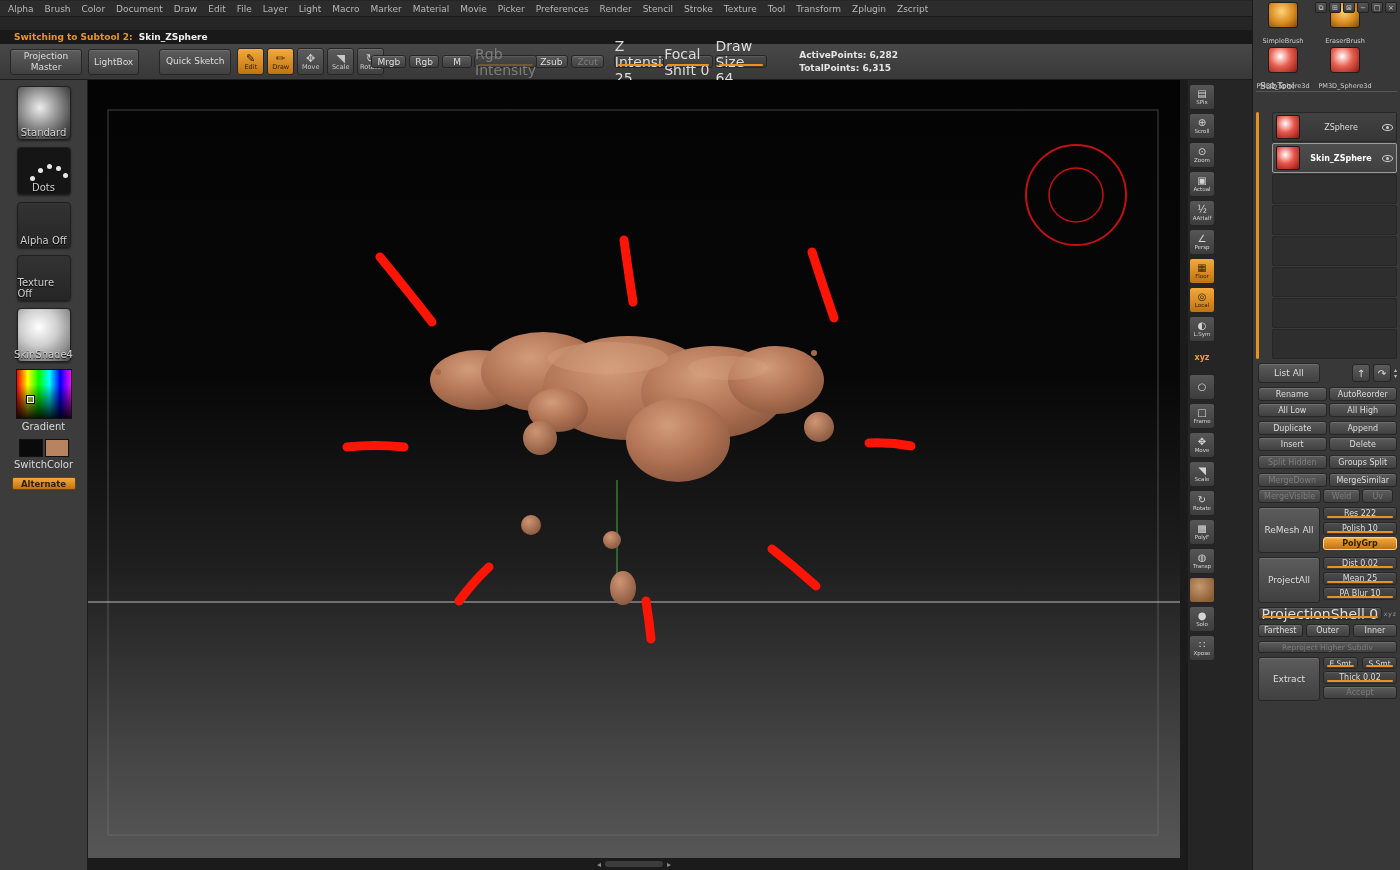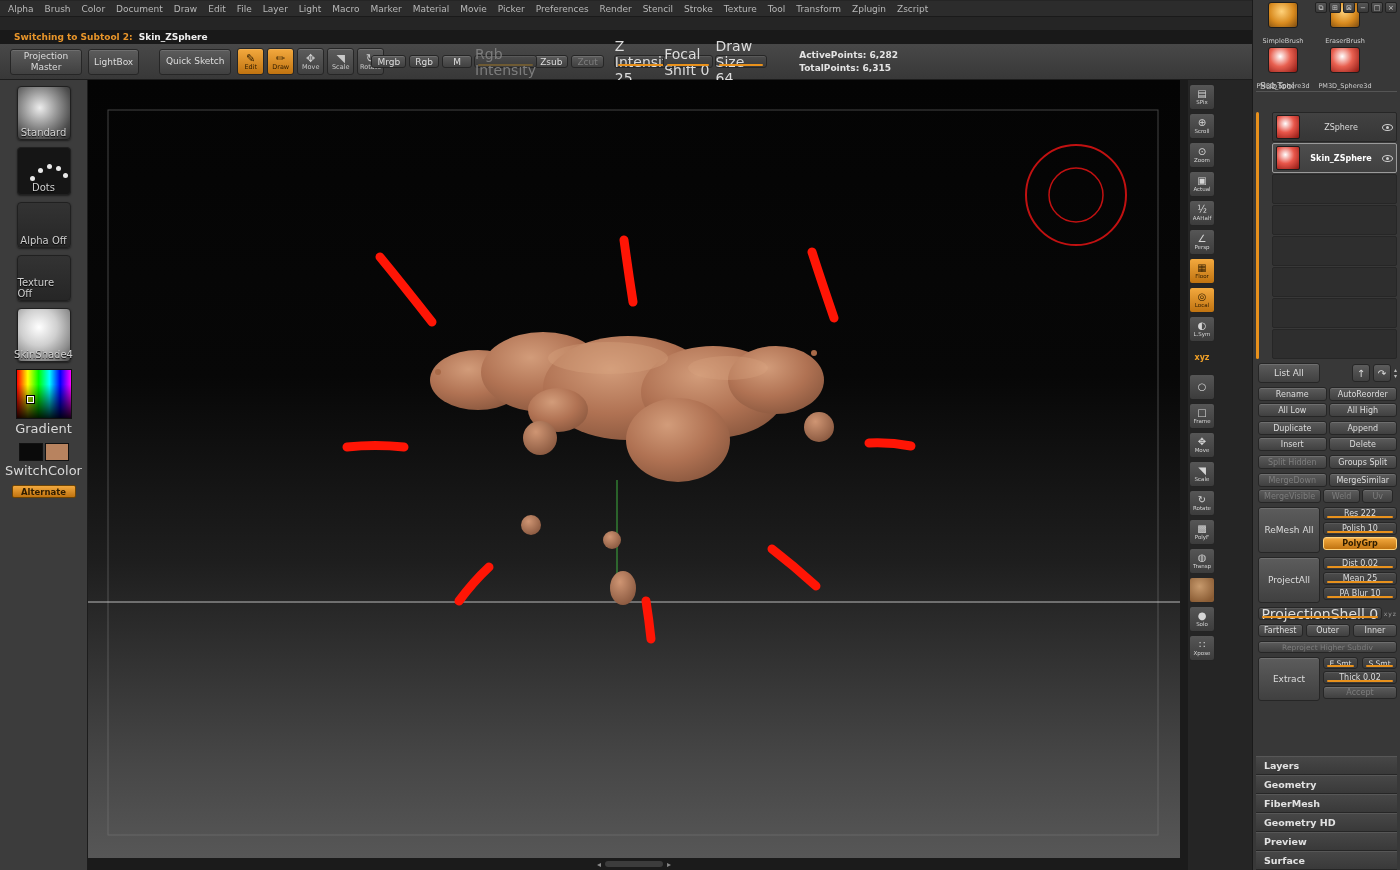--- a/index.html
+++ b/index.html
@@ -40,21 +40,21 @@
   .left-sidebar{position:absolute;left:0;top:80px;width:88px;height:790px;background:#3c3c3c;border-right:1px solid #1c1c1c;display:flex;flex-direction:column;align-items:center;padding-top:6px;gap:7px;}
   .lthumb{width:54px;border:1px solid #202020;border-radius:4px;background:#2a2a2a;position:relative;display:flex;align-items:flex-end;justify-content:center;box-shadow:0 1px 2px rgba(0,0,0,.5);}
   .lthumb .tl{font-size:10px;color:#cfcfcf;padding-bottom:1px;text-shadow:0 1px 1px #000;}
   .brush-thumb{height:54px;background:radial-gradient(circle at 42% 40%,#ededed,#9a9a9a 38%,#4c4c4c 75%,#2c2c2c 100%);}
   .stroke-thumb{height:48px;background:#151515;}
   .dots{position:absolute;left:12px;top:28px;width:5px;height:5px;border-radius:50%;background:#e8e8e8;box-shadow:8px -8px 0 #e8e8e8,17px -12px 0 #e8e8e8,26px -10px 0 #e8e8e8,33px -3px 0 #e8e8e8;}
   .flat-thumb{height:46px;background:linear-gradient(#333,#262626);}
   .mat-thumb{height:54px;background:radial-gradient(circle at 40% 35%,#ffffff,#cfcfcf 40%,#8a8a8a 75%,#4a4a4a 100%);border-radius:4px;}
   .gradient-box{width:56px;height:50px;border:1px solid #111;background:linear-gradient(0deg,rgba(0,0,0,.9),rgba(0,0,0,0) 70%),linear-gradient(90deg,#ff0000,#ffff00 20%,#00ff00 40%,#00ffff 60%,#0000ff 80%,#ff00ff 100%);position:relative;}
   .gradient-cursor{position:absolute;left:10px;top:26px;width:7px;height:7px;border:1px solid #fff;outline:1px solid #000;}
-  .side-label{font-size:13px;color:#d8d8d8;margin-top:-5px;}
+  .side-label{font-size:10px;color:#d8d8d8;margin-top:-5px;}
   .switch-swatches{display:flex;gap:2px;}
   .swatch{width:24px;height:18px;border:1px solid #111;}
   .swatch.main{background:#0a0a0a;}
   .swatch.alt{background:#b8835f;}
   .alternate-btn{width:64px;height:13px;background:linear-gradient(#f3a93e,#c07310);color:#2e1c00;font-weight:bold;font-size:8.5px;display:flex;align-items:center;justify-content:center;border-radius:2px;border:1px solid #6e4403;}
 
   
   .canvas{position:absolute;left:88px;top:80px;width:1092px;height:778px;background:linear-gradient(180deg,#040404 0%,#070707 38%,#1e1e1e 62%,#474747 88%,#575757 100%);overflow:hidden;}
   .canvas svg{display:block;width:100%;height:100%;}
   .canvas-hbar{position:absolute;left:88px;top:858px;width:1092px;height:12px;background:#1b1b1b;display:flex;align-items:center;justify-content:center;gap:4px;color:#8a8a8a;font-size:8px;}
@@ -545,41 +545,15 @@
           <div class="smt-row">
             <div class="slider">E Smt</div>
             <div class="slider">S Smt</div>
           </div>
           <div class="slider">Thick 0.02</div>
           <div class="btn dim" style="height:13px;">Accept</div>
         </div>
       </div>
     </div>
 
-    <div class="sections">
-
-        <div class="section-bar">
-          <span class="sec-label">Layers</span>
-        </div>
-
-        <div class="section-bar">
-          <span class="sec-label">Geometry</span>
-        </div>
-
-        <div class="section-bar">
-          <span class="sec-label">FiberMesh</span>
-        </div>
-
-        <div class="section-bar">
-          <span class="sec-label">Geometry HD</span>
-        </div>
-
-        <div class="section-bar">
-          <span class="sec-label">Preview</span>
-        </div>
-
-        <div class="section-bar">
-          <span class="sec-label">Surface</span>
-        </div>
-      </div>
   </div>
 
 </div>
 
 </body></html>

